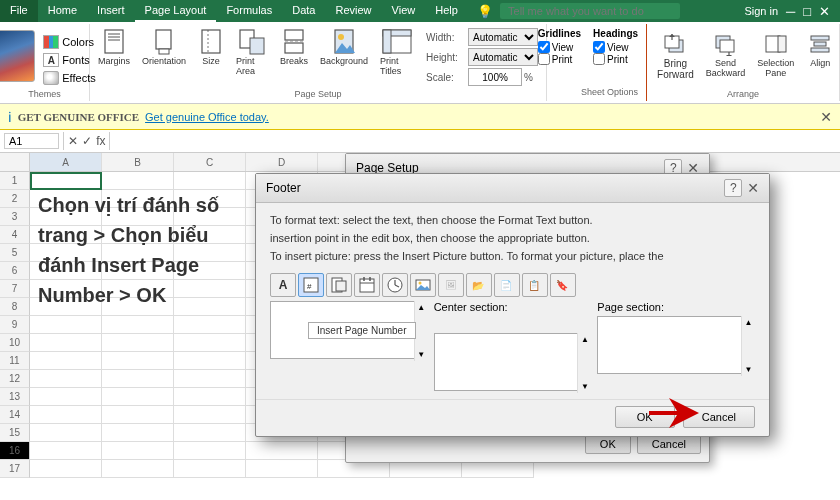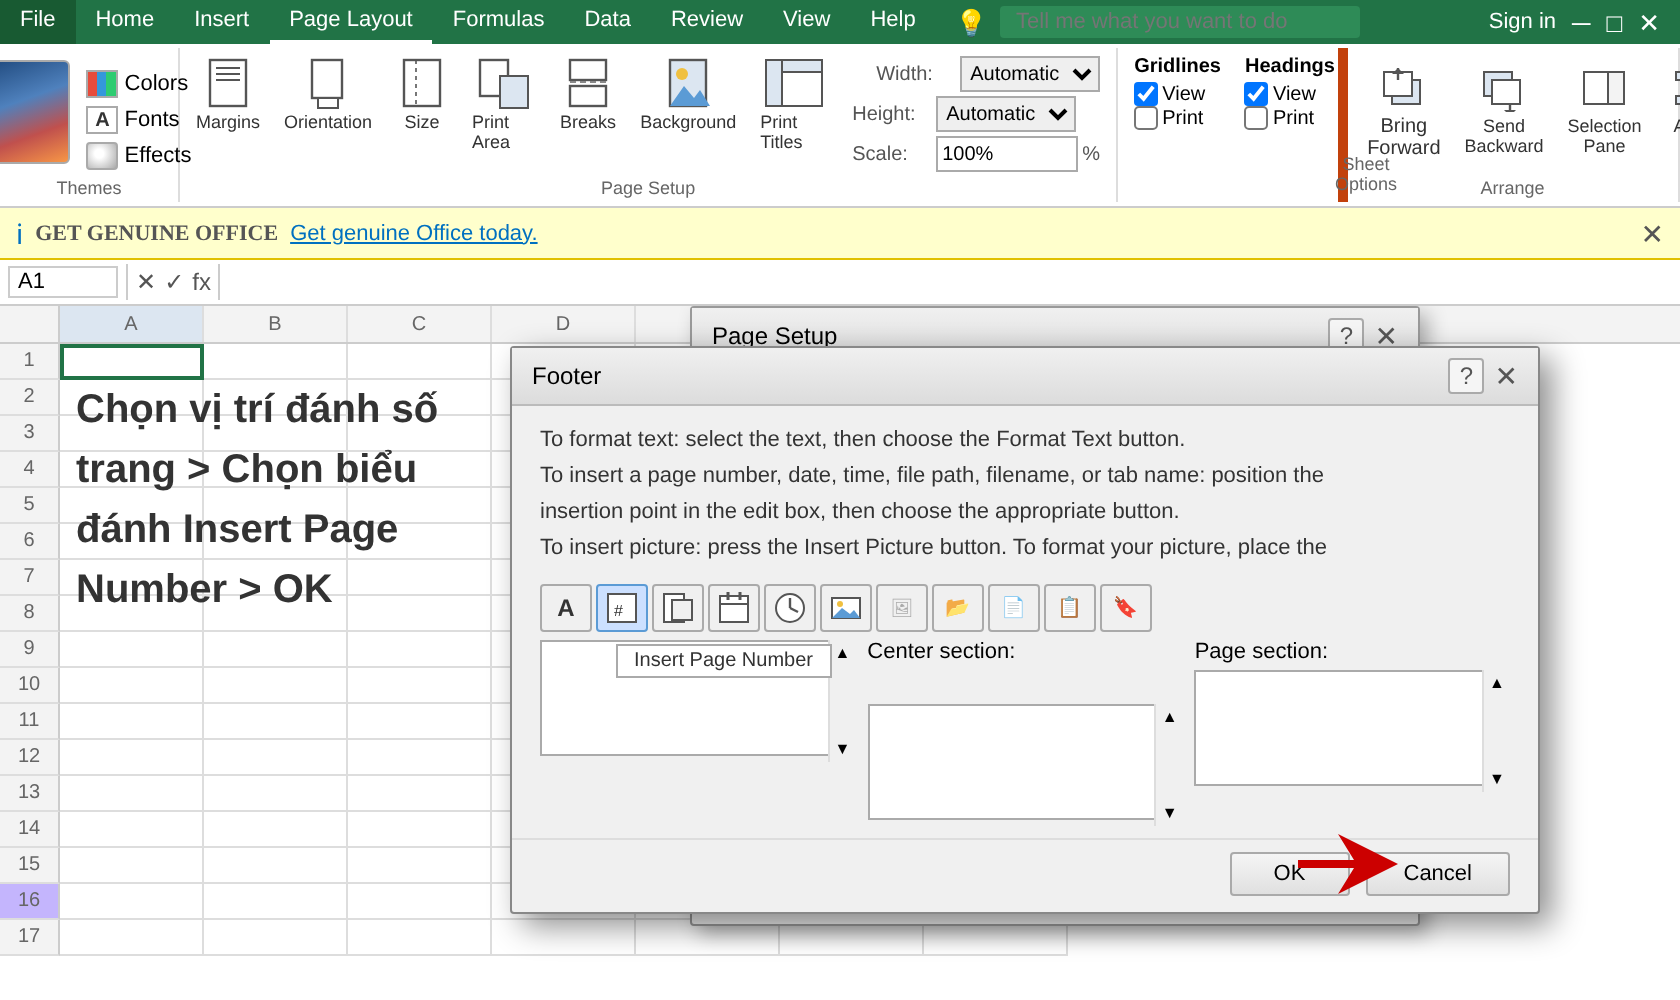--- a/index.html
+++ b/index.html
@@ -121,38 +121,38 @@
               <rect x="1" y="1" width="28" height="23" fill="#fff" stroke="#555" stroke-width="1"></rect>
               <rect x="1" y="1" width="28" height="6" fill="#dce6f1" stroke="#555" stroke-width="1"></rect>
               <rect x="1" y="1" width="8" height="23" fill="#dce6f1" stroke="#555" stroke-width="1"></rect>
             </svg>
         </div>
         <span style="font-size:9px;color:#333;">Print Titles</span>
       </div>
 
       <div style="display:flex;flex-direction:column;gap:2px;padding:2px 4px;font-size:10px;">
         <div style="display:flex;align-items:center;gap:2px;">
-          <span style="width:40px;color:#555;font-size:10px;margin-left:12px;">Width:</span>
+          <span style="width:40px;color:#555;font-size:10px;">Width:</span>
           <select style="font-size:10px;width:70px;height:18px;border:1px solid #aaa;"><option>Automatic</option></select>
         </div>
         <div style="display:flex;align-items:center;gap:2px;">
           <span style="width:40px;color:#555;font-size:10px;">Height:</span>
           <select style="font-size:10px;width:70px;height:18px;border:1px solid #aaa;"><option>Automatic</option></select>
         </div>
         <div style="display:flex;align-items:center;gap:2px;">
           <span style="width:40px;color:#555;font-size:10px;">Scale:</span>
-          <input type="text" value="100%" style="font-size: 10px; width: 71px; height: 18px; border: 1px solid rgb(170, 170, 170); padding: 0px 2px;">
+          <input type="text" value="100%" style="font-size: 10px; width: 54px; height: 18px; border: 1px solid rgb(170, 170, 170); padding: 0px 2px; text-align: center;">
           <span style="font-size:10px;color:#555;">%</span>
         </div>
       </div>
     </div>
     <span style="font-size:9px;color:#666;text-align:center;margin-top:1px;">Page Setup</span>
   </div>
 
-  <div style="display:flex;flex-direction:row;padding:4px 8px;border-right:5px solid #c2410c;min-width:100px;">
+  <div style="display:flex;flex-direction:column;padding:4px 8px;border-right:1px solid #c2410c;min-width:100px;align-items:flex-end;">
     <div style="display:flex;gap:12px;">
       <div>
         <div style="font-size:10px;font-weight:bold;margin-bottom:2px;">Gridlines</div>
         <div style="display:flex;align-items:center;gap:2px;">
           <input type="checkbox" checked="" style="width: 12px; height: 12px;">
           <span style="font-size:10px;">View</span>
         </div>
         <div style="display:flex;align-items:center;gap:2px;">
           <input type="checkbox" style="width: 12px; height: 12px;">
           <span style="font-size:10px;">Print</span>
@@ -404,21 +404,21 @@
         <div style="width: 30px; min-width: 30px; background: rgb(243, 243, 243); border-right: 1px solid rgb(204, 204, 204); border-bottom: 1px solid rgb(221, 221, 221); display: flex; align-items: center; justify-content: center; font-size: 10px; color: rgb(102, 102, 102);">15</div>
         <div style="width: 72px; height: 18px; border-right: 1px solid rgb(221, 221, 221); border-bottom: 1px solid rgb(221, 221, 221); font-size: 10px; padding: 0px 2px;"></div>
         <div style="width: 72px; height: 18px; border-right: 1px solid rgb(221, 221, 221); border-bottom: 1px solid rgb(221, 221, 221); font-size: 10px; padding: 0px 2px;"></div>
         <div style="width: 72px; height: 18px; border-right: 1px solid rgb(221, 221, 221); border-bottom: 1px solid rgb(221, 221, 221); font-size: 10px; padding: 0px 2px;"></div>
         <div style="width: 72px; height: 18px; border-right: 1px solid rgb(221, 221, 221); border-bottom: 1px solid rgb(221, 221, 221); font-size: 10px; padding: 0px 2px;"></div>
         <div style="width: 72px; height: 18px; border-right: 1px solid rgb(221, 221, 221); border-bottom: 1px solid rgb(221, 221, 221); font-size: 10px; padding: 0px 2px;"></div>
         <div style="width: 72px; height: 18px; border-right: 1px solid rgb(221, 221, 221); border-bottom: 1px solid rgb(221, 221, 221); font-size: 10px; padding: 0px 2px;"></div>
         <div style="width: 72px; height: 18px; border-right: 1px solid rgb(221, 221, 221); border-bottom: 1px solid rgb(221, 221, 221); font-size: 10px; padding: 0px 2px;"></div>
       </div>
       <div style="display: flex; height: 18px;">
-        <div style="width: 30px; min-width: 30px; background: #c4b5fd; border-right: 1px solid rgb(204, 204, 204); border-bottom: 1px solid rgb(221, 221, 221); display: flex; align-items: center; justify-content: center; font-size: 10px; color: rgb(102, 102, 102);">16</div>
+        <div style="width: 30px; min-width: 30px; background: #000000; border-right: 1px solid rgb(204, 204, 204); border-bottom: 1px solid rgb(221, 221, 221); display: flex; align-items: center; justify-content: center; font-size: 10px; color: rgb(102, 102, 102);">16</div>
         <div style="width: 72px; height: 18px; border-right: 1px solid rgb(221, 221, 221); border-bottom: 1px solid rgb(221, 221, 221); font-size: 10px; padding: 0px 2px;"></div>
         <div style="width: 72px; height: 18px; border-right: 1px solid rgb(221, 221, 221); border-bottom: 1px solid rgb(221, 221, 221); font-size: 10px; padding: 0px 2px;"></div>
         <div style="width: 72px; height: 18px; border-right: 1px solid rgb(221, 221, 221); border-bottom: 1px solid rgb(221, 221, 221); font-size: 10px; padding: 0px 2px;"></div>
         <div style="width: 72px; height: 18px; border-right: 1px solid rgb(221, 221, 221); border-bottom: 1px solid rgb(221, 221, 221); font-size: 10px; padding: 0px 2px;"></div>
         <div style="width: 72px; height: 18px; border-right: 1px solid rgb(221, 221, 221); border-bottom: 1px solid rgb(221, 221, 221); font-size: 10px; padding: 0px 2px;"></div>
         <div style="width: 72px; height: 18px; border-right: 1px solid rgb(221, 221, 221); border-bottom: 1px solid rgb(221, 221, 221); font-size: 10px; padding: 0px 2px;"></div>
         <div style="width: 72px; height: 18px; border-right: 1px solid rgb(221, 221, 221); border-bottom: 1px solid rgb(221, 221, 221); font-size: 10px; padding: 0px 2px;"></div>
       </div>
       <div style="display: flex; height: 18px;">
         <div style="width: 30px; min-width: 30px; background: rgb(243, 243, 243); border-right: 1px solid rgb(204, 204, 204); border-bottom: 1px solid rgb(221, 221, 221); display: flex; align-items: center; justify-content: center; font-size: 10px; color: rgb(102, 102, 102);">17</div>
@@ -458,21 +458,20 @@
     <div style="background:linear-gradient(to bottom,#f0f0f0,#dcdcdc);padding:5px 10px;font-size:12px;display:flex;justify-content:space-between;align-items:center;border-bottom:1px solid #bbb;">
       <span style="font-size:12px;">Footer</span>
       <div style="display:flex;gap:5px;align-items:center;">
         <div style="cursor:pointer;font-size:12px;color:#555;border:1px solid #aaa;width:18px;height:18px;display:flex;align-items:center;justify-content:center;border-radius:2px;background:#f5f5f5;">?</div>
         <span style="cursor:pointer;font-size:14px;color:#555;">✕</span>
       </div>
     </div>
 
     <div style="padding:8px 14px 4px;font-size:11px;color:#333;line-height:1.65;">
       <div>To format text:  select the text, then choose the Format Text button.</div>
-      <div>To insert a page number, date, time, file path, filename, or tab name:  position the</div>
       <div>insertion point in the edit box, then choose the appropriate button.</div>
       <div>To insert picture: press the Insert Picture button.  To format your picture, place the</div>
     </div>
 
     <div style="display:flex;gap:2px;padding:4px 14px;align-items:center;">
 
       <div style="width:26px;height:24px;background:#f0f0f0;border:1px solid #aaa;border-radius:2px;cursor:pointer;display:flex;align-items:center;justify-content:center;font-size:12px;font-weight:bold;color:#333;">A</div>
 
       <div style="width:26px;height:24px;background:#cce0ff;border:1px solid #5b9bd5;border-radius:2px;cursor:pointer;display:flex;align-items:center;justify-content:center;font-size:10px;color:#333;" title="Insert Page Number">
         <svg width="18" height="18" viewBox="0 0 18 18">

